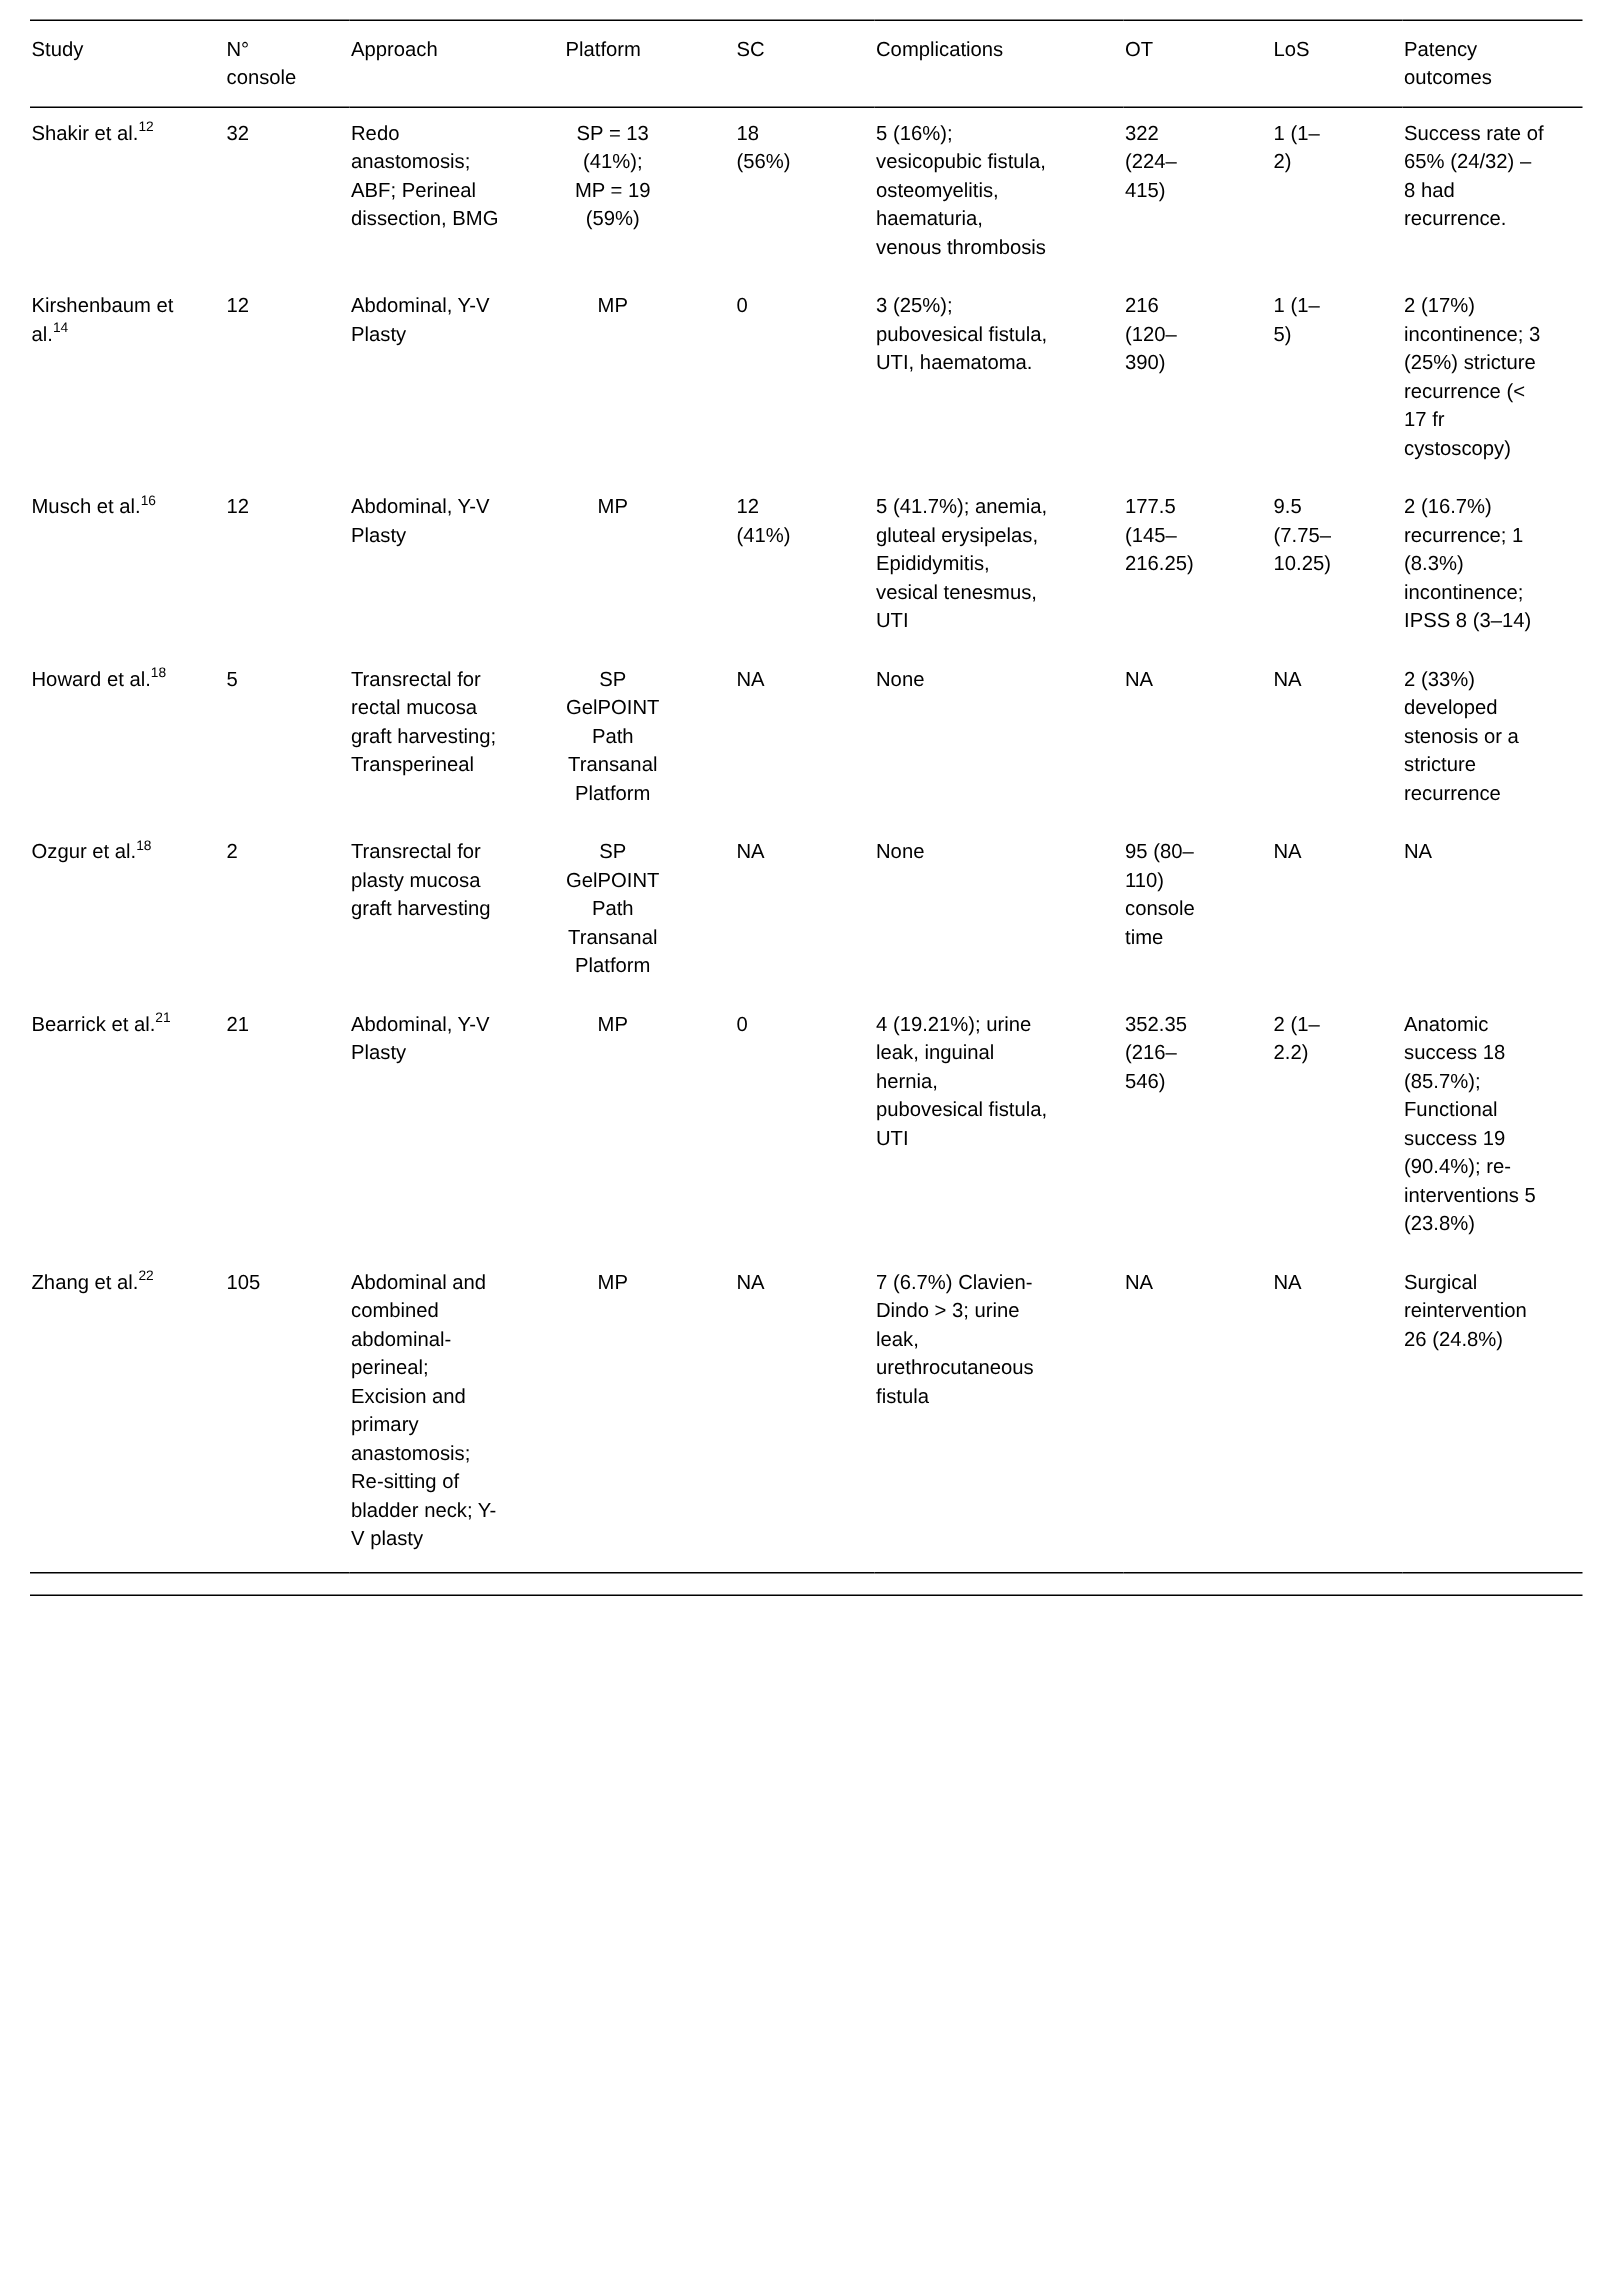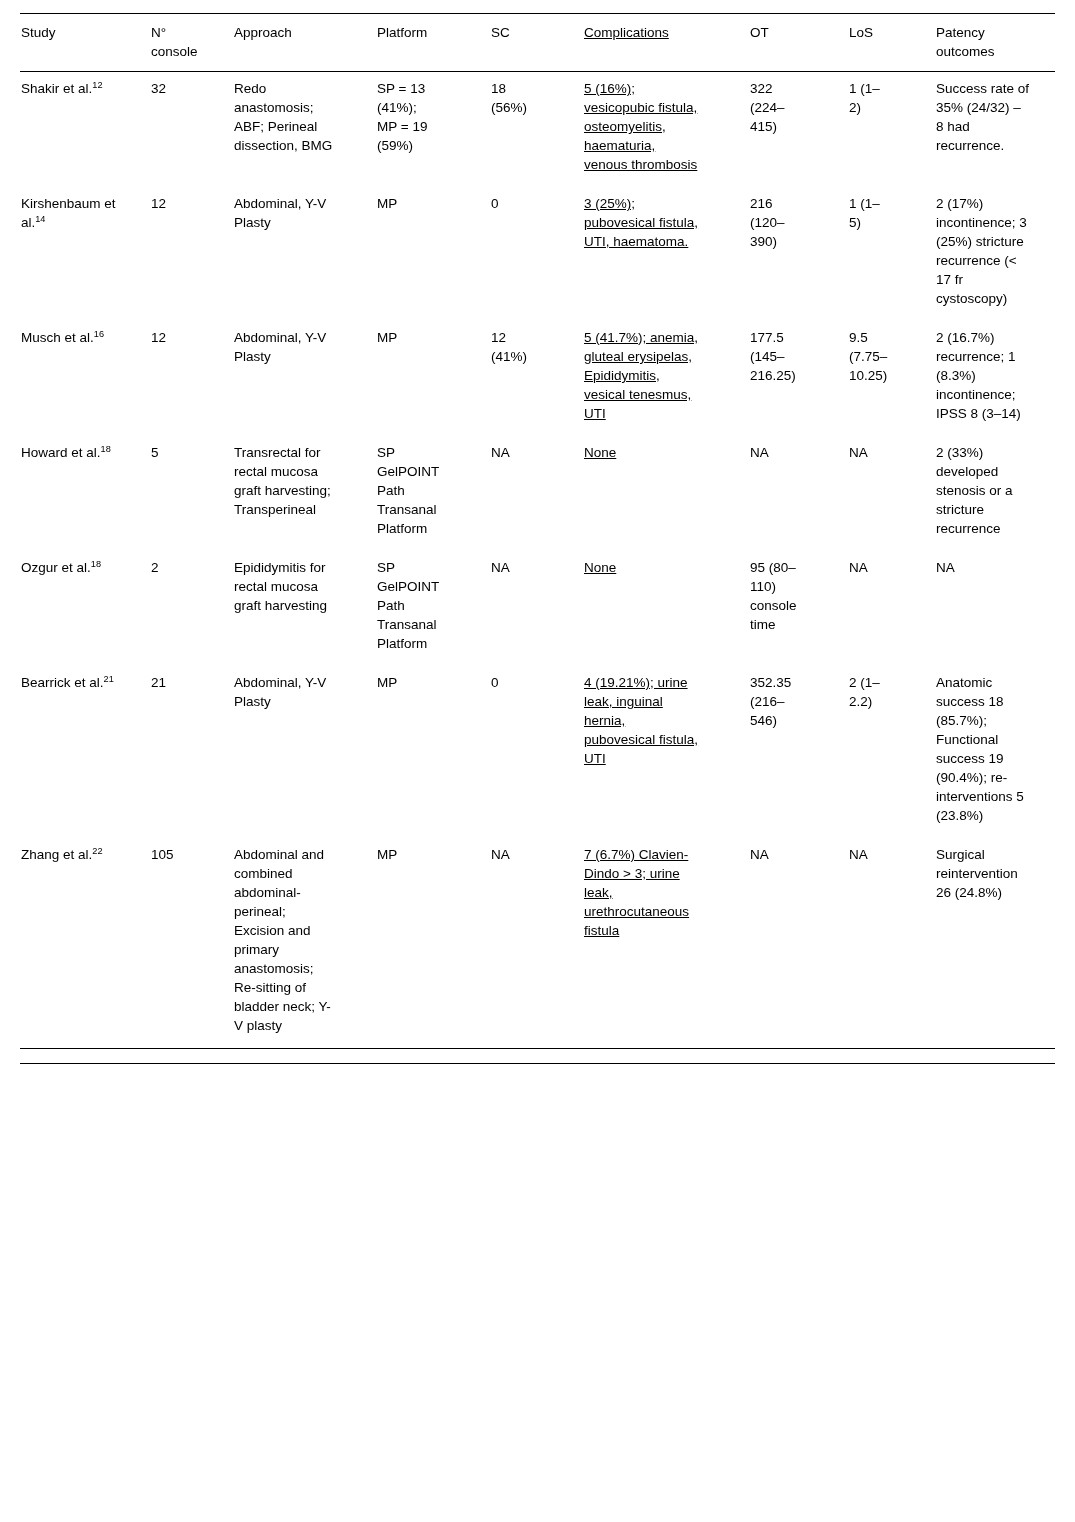--- a/index.html
+++ b/index.html
@@ -35,23 +35,23 @@
   }
   table.studies td {
     vertical-align: top;
     padding-top: 7px;
     padding-bottom: 13px;
   }
   
   .col-study         { padding-right: 34px; }
   .col-n             { padding-right: 28px; }
   .col-approach      { padding-right: 42px; }
-  .col-platform      { padding-right: 50px; }
+  .col-platform      { padding-right: 50px; text-align: center; }
   .col-sc            { padding-right: 46px; }
-  .col-complications { padding-right: 50px; text-decoration: underline; }
+  .col-complications { padding-right: 50px; }
   .col-ot            { padding-right: 46px; }
   .col-los           { padding-right: 46px; }
   .col-patency       { padding-right: 24px; }
   sup {
     font-size: 0.68em;
     vertical-align: super;
     line-height: 0;
   }
   .bottom-rule {
     width: 1035px;
@@ -92,21 +92,21 @@
     <tbody>
         <tr>
           <td class="col-study">Shakir et al.<sup>12</sup></td>
           <td class="col-n">32</td>
           <td class="col-approach">Redo anastomosis; ABF; Perineal dissection, BMG</td>
           <td class="col-platform">SP = 13 (41%); MP = 19 (59%)</td>
           <td class="col-sc">18 (56%)</td>
           <td class="col-complications">5 (16%); vesicopubic fistula, osteomyelitis, haematuria, venous thrombosis</td>
           <td class="col-ot">322 (224–415)</td>
           <td class="col-los">1 (1–2)</td>
-          <td class="col-patency">Success rate of 35% (24/32) – 8 had recurrence.</td>
+          <td class="col-patency">Success rate of 65% (24/32) – 8 had recurrence.</td>
         </tr>
         <tr>
           <td class="col-study">Kirshenbaum et al.<sup>14</sup></td>
           <td class="col-n">12</td>
           <td class="col-approach">Abdominal, Y-V Plasty</td>
           <td class="col-platform">MP</td>
           <td class="col-sc">0</td>
           <td class="col-complications">3 (25%); pubovesical fistula, UTI, haematoma.</td>
           <td class="col-ot">216 (120–390)</td>
           <td class="col-los">1 (1–5)</td>
@@ -130,21 +130,21 @@
           <td class="col-platform">SP GelPOINT Path Transanal Platform</td>
           <td class="col-sc">NA</td>
           <td class="col-complications">None</td>
           <td class="col-ot">NA</td>
           <td class="col-los">NA</td>
           <td class="col-patency">2 (33%) developed stenosis or a stricture recurrence</td>
         </tr>
         <tr>
           <td class="col-study">Ozgur et al.<sup>18</sup></td>
           <td class="col-n">2</td>
-          <td class="col-approach">Epididymitis for rectal mucosa graft harvesting</td>
+          <td class="col-approach">Transrectal for plasty mucosa graft harvesting</td>
           <td class="col-platform">SP GelPOINT Path Transanal Platform</td>
           <td class="col-sc">NA</td>
           <td class="col-complications">None</td>
           <td class="col-ot">95 (80–110) console time</td>
           <td class="col-los">NA</td>
           <td class="col-patency">NA</td>
         </tr>
         <tr>
           <td class="col-study">Bearrick et al.<sup>21</sup></td>
           <td class="col-n">21</td>

